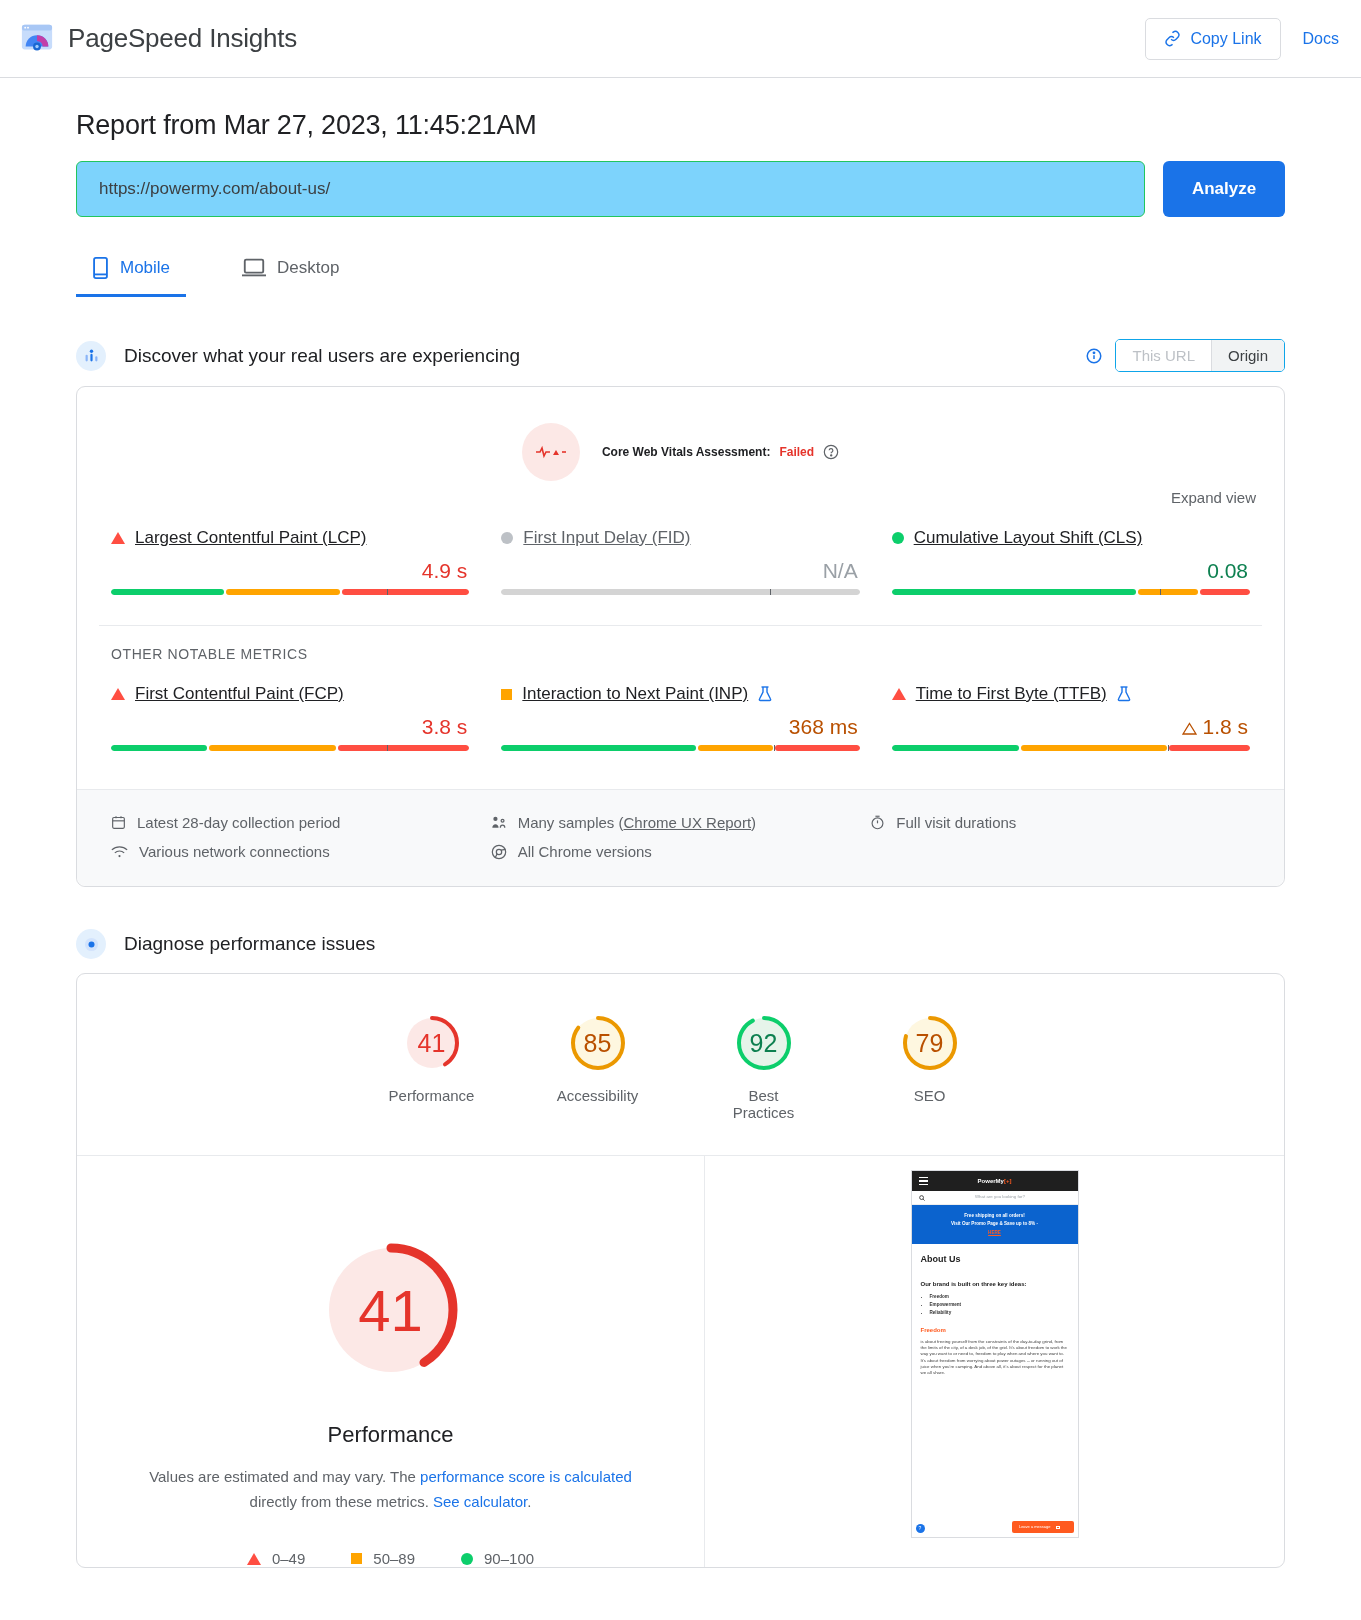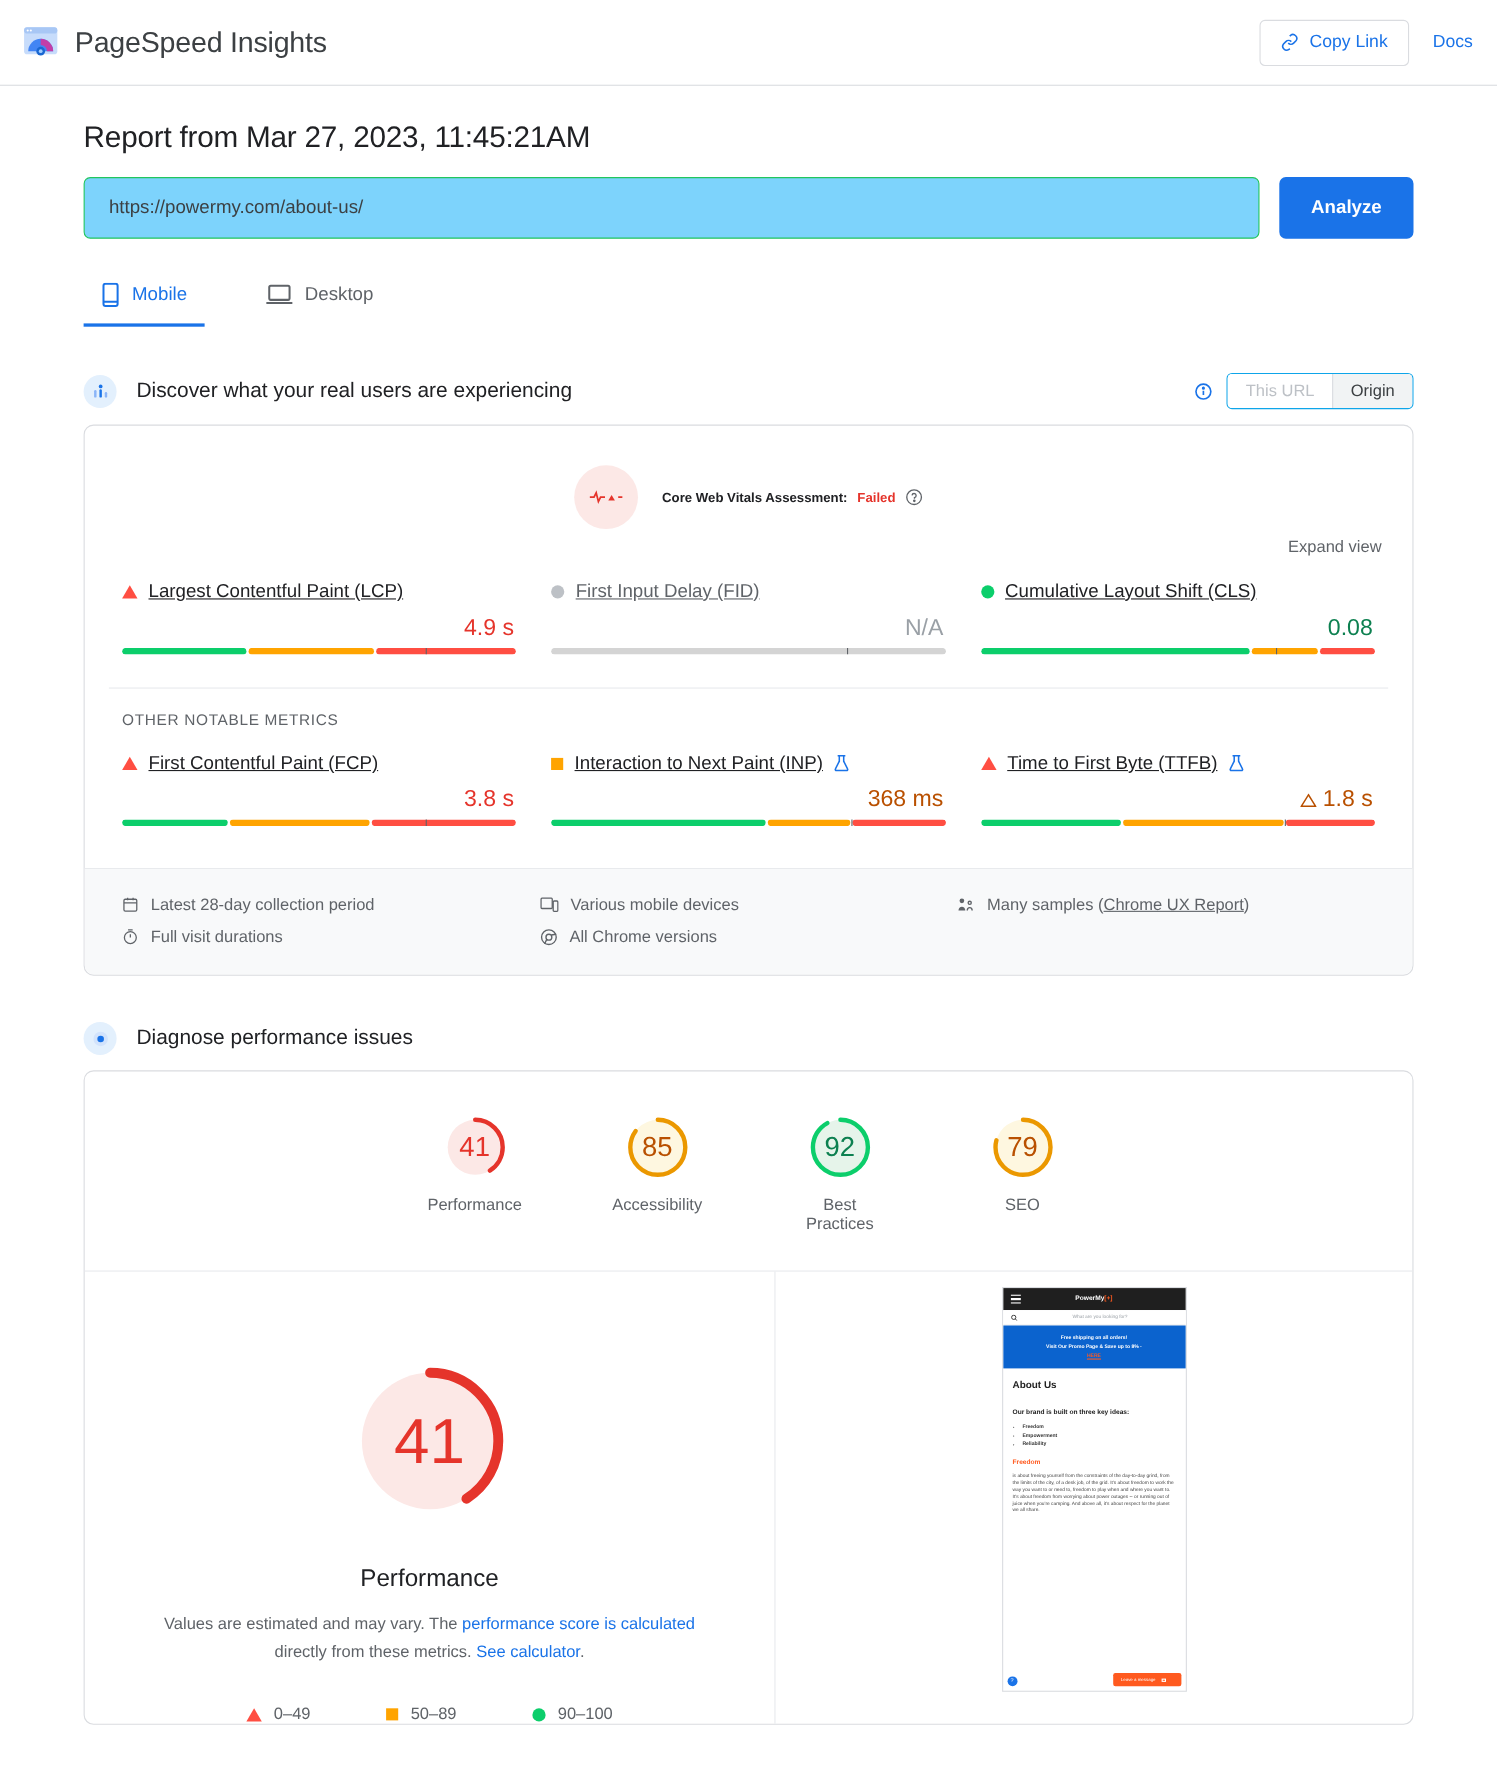--- a/index.html
+++ b/index.html
@@ -135,21 +135,21 @@
   .perf-split { display:flex; border-top:1px solid #e8eaed; margin-top:12px; }
   .perf-left { flex:1; padding:70px 40px 0; text-align:center; position:relative; }
   .big-ring { position:relative; width:168px; height:168px; margin:0 auto; }
   .big-num {
     position:absolute; inset:0; display:flex; align-items:center; justify-content:center;
     font-size:58px; color:#e5342b;
   }
   .perf-word { font-size:22px; color:#202124; margin-top:28px; }
   .perf-desc { font-size:15px; color:#5f6368; line-height:25px; margin-top:16px; max-width:490px; margin-left:auto; margin-right:auto;}
   .perf-desc a { color:#1a73e8; text-decoration:none; }
-  .legend { display:flex; justify-content:center; gap:69px; margin-top:36px; font-size:15px; color:#5f6368; }
+  .legend { display:flex; justify-content:center; gap:46px; margin-top:36px; font-size:15px; color:#5f6368; }
   .legend-item { display:flex; align-items:center; gap:11px; }
   .sq { width:11px; height:11px; background:#ffa400; }
   .dot { width:12px; height:12px; border-radius:50%; background:#0cce6b; }
   .tri { width:0;height:0;border-left:7px solid transparent;border-right:7px solid transparent;border-bottom:12px solid #ff4e42; }
 
   .perf-right { width:580px; border-left:1px solid #e8eaed; display:flex; justify-content:center; padding-top:14px; }
 
   
   .phone {
     width:168px; height:368px; border:1px solid #dadce0; background:#fff;
@@ -384,42 +384,43 @@
       <div class="meta-item">
         <svg width="15" height="15" viewBox="0 0 18 18" fill="none" stroke="#5f6368" stroke-width="1.4">
           <rect x="2" y="3" width="14" height="13" rx="1.5"></rect>
             <line x1="2" y1="7" x2="16" y2="7"></line>
             <line x1="6" y1="1.5" x2="6" y2="4"></line>
             <line x1="12" y1="1.5" x2="12" y2="4"></line>
         </svg>
         <span>Latest 28-day collection period</span>
       </div>
       <div class="meta-item">
-        <svg width="17" height="15" viewBox="0 0 20 16" fill="none" stroke="#5f6368" stroke-width="1.4">
-          <rect x="1" y="1" width="12" height="11" rx="1"></rect>
-            <rect x="14" y="4" width="5" height="11" rx="1"></rect>
-        </svg>
-        <span>Various mobile devices</span>
-      </div>
-      <div class="meta-item">
         <svg width="16" height="15" viewBox="0 0 18 16" fill="none" stroke="#5f6368" stroke-width="1.4">
           <circle cx="5" cy="4" r="2.4" fill="#5f6368" stroke="none"></circle>
             <path d="M1.5 14c0-2.5 1.6-4 3.5-4s3.5 1.5 3.5 4" fill="#5f6368" stroke="none"></path>
           <circle cx="13" cy="6" r="1.6"></circle>
             <path d="M10.5 14c0-1.8 1.1-3 2.5-3s2.5 1.2 2.5 3"></path>
         </svg>
         <span>Many samples (<a style="text-decoration:underline">Chrome UX Report</a>)</span>
       </div>
       <div class="meta-item">
         <svg width="15" height="15" viewBox="0 0 18 18" fill="none" stroke="#5f6368" stroke-width="1.4">
           <circle cx="9" cy="10" r="6.5"></circle>
             <line x1="9" y1="10" x2="9" y2="6.5"></line>
             <line x1="6.5" y1="1.5" x2="11.5" y2="1.5"></line>
         </svg>
         <span>Full visit durations</span>
+      </div>
+      <div class="meta-item">
+        <svg width="17" height="14" viewBox="0 0 20 14" fill="none" stroke="#5f6368" stroke-width="1.4">
+          <path d="M1 4.5a13 13 0 0 1 18 0"></path>
+            <path d="M4.5 8a8 8 0 0 1 11 0"></path>
+            <circle cx="10" cy="11.8" r="1.3" fill="#5f6368" stroke="none"></circle>
+        </svg>
+        <span>Various network connections</span>
       </div>
       <div class="meta-item">
         <svg width="16" height="16" viewBox="0 0 18 18" fill="none" stroke="#5f6368" stroke-width="1.4">
           <circle cx="9" cy="9" r="7.5"></circle>
             <circle cx="9" cy="9" r="3"></circle>
             <line x1="11.4" y1="6.8" x2="16.4" y2="6"></line>
             <line x1="7" y1="11" x2="4.5" y2="15.8"></line>
         </svg>
         <span>All Chrome versions</span>
       </div>

